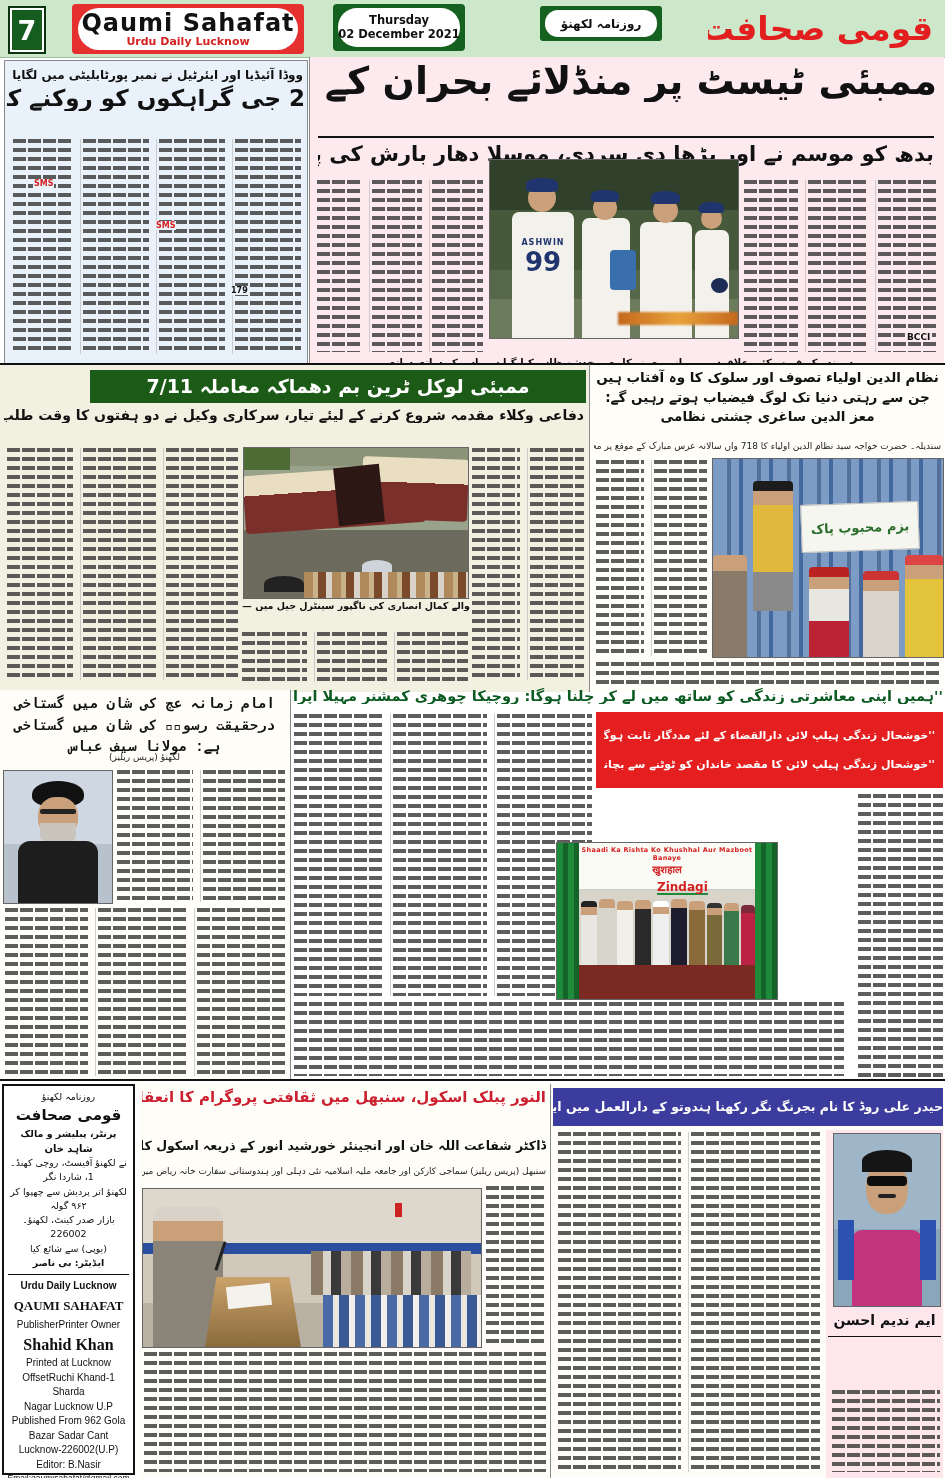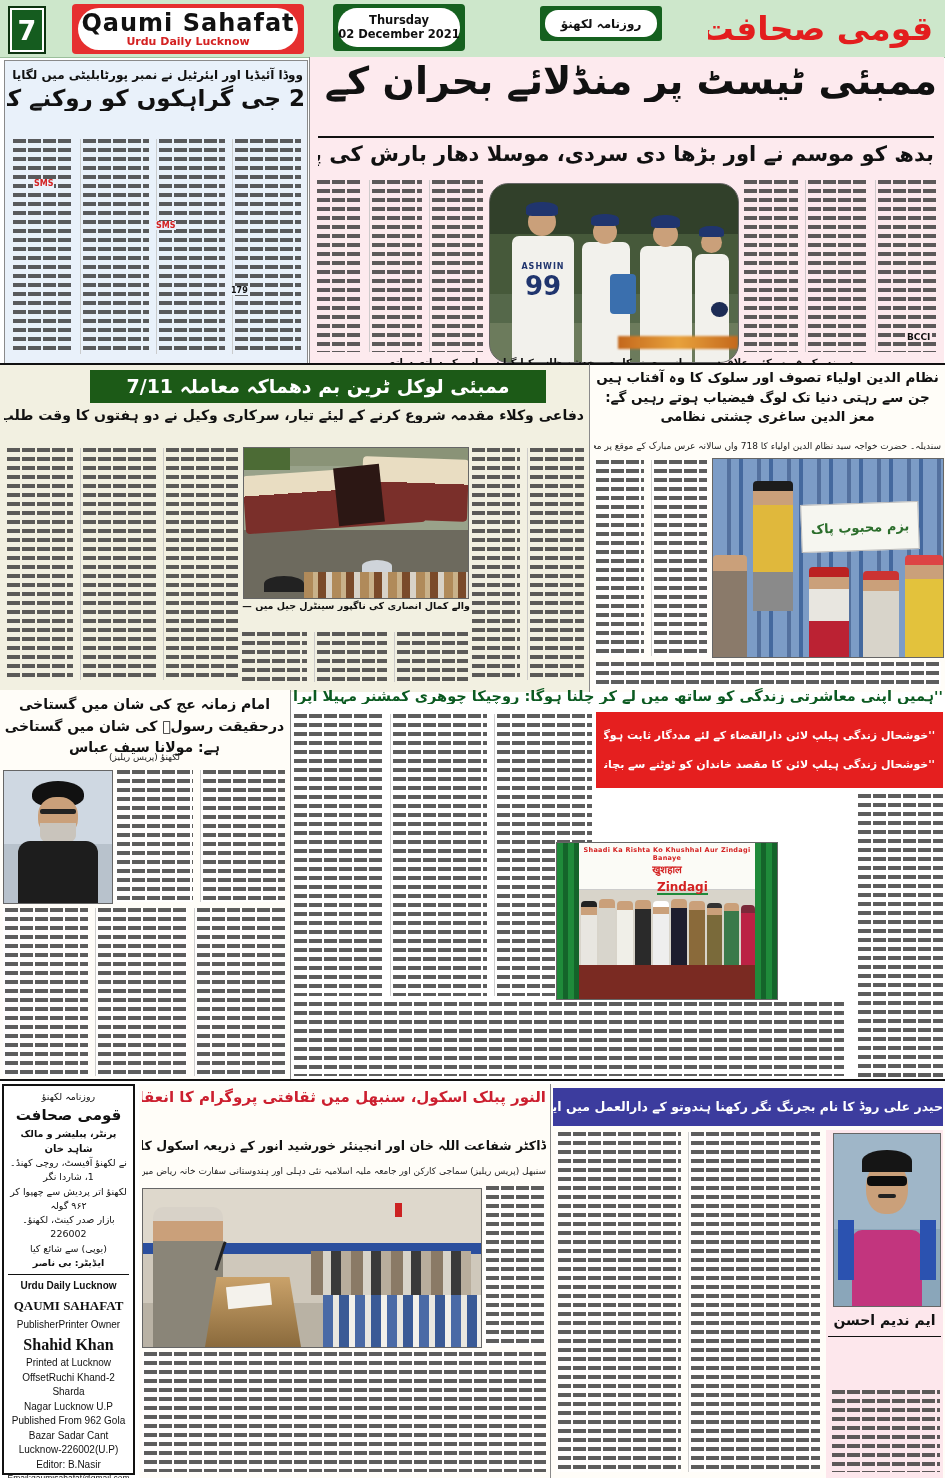--- a/index.html
+++ b/index.html
@@ -54,33 +54,33 @@
   .photo{border:1px solid #666;overflow:hidden;}
   
   .cph{background:linear-gradient(180deg,#31402a 0 28%,#46593a 28% 62%,#55684a 62% 78%,#6c7b5c 78% 100%);}
   .jersey{position:absolute;background:#f2f1ec;border-radius:7px 7px 0 0;}
   .head{position:absolute;background:#caa07a;border-radius:50%;}
   .cappl{position:absolute;background:#20356e;border-radius:45% 45% 20% 20%;}
   .adglow{position:absolute;background:linear-gradient(90deg,#c4681c,#e8a23c,#c4681c);filter:blur(1px);}
   
   .trainsec{left:0;top:363px;width:589px;height:327px;background:#f2f0e1;border-top:2px solid #111;
             border-right:1px solid #8a8a8a;}
-  .tbanner{left:90px;top:370px;width:456px;height:33px;background:#1c5a17;color:#fff;
+  .tbanner{left:90px;top:370px;width:496px;height:33px;background:#1c5a17;color:#fff;
            font-size:19px;font-weight:bold;line-height:33px;}
   .trhead{left:4px;top:407px;width:580px;font-size:14px;font-weight:bold;}
   .trph{background:linear-gradient(180deg,#8a9377 0 12%,#99a28a 12% 55%,#6d6a5e 55% 100%);}
   
   .niz{left:590px;top:363px;width:355px;height:327px;background:#fffdf8;border-top:2px solid #111;}
   .nizhead{left:594px;top:368px;width:347px;font-size:13.5px;font-weight:bold;line-height:1.45;}
   .nizph{background:repeating-linear-gradient(90deg,#7c9cc6 0 14px,#54719e 14px 18px,#7c9cc6 18px 26px,#44699e 26px 30px);}
   .bazmbanner{position:absolute;background:#f6f6f0;border:1px solid #bbb;transform:rotate(-2deg);
               color:#2c6e2c;font-weight:bold;font-size:13px;display:flex;align-items:center;justify-content:center;}
   
   .imam{left:0;top:690px;width:290px;height:390px;background:#fffdf8;border-right:1px solid #8a8a8a;}
-  .imhead{left:4px;top:694px;width:281px;font-size:14px;font-weight:bold;line-height:1.55;}
+  .imhead{left:4px;top:694px;width:281px;font-size:14px;font-weight:bold;line-height:1.55;font-family:Liberation Mono, monospace;}
   .ghl{left:292px;top:688px;width:651px;color:#0b5a21;font-size:14.5px;font-weight:bold;}
   .redbox{left:596px;top:712px;width:347px;height:76px;background:#e51f1f;color:#fff;
           display:flex;flex-direction:column;justify-content:space-evenly;padding:2px 8px;box-sizing:border-box;}
   .redline{font-size:11px;font-weight:bold;}
   .greenbox{left:596px;top:792px;width:256px;height:48px;background:#175c22;color:#fff;
             font-size:13.5px;font-weight:bold;display:flex;align-items:center;justify-content:center;
             padding:2px 8px;box-sizing:border-box;line-height:1.3;}
   .helpph{background:linear-gradient(180deg,#e9e6de 0 30%,#d8d4ca 30% 78%,#7a2a22 78% 100%);}
   .curt{position:absolute;top:0;bottom:0;width:22px;background:repeating-linear-gradient(90deg,#1f8a3a 0 6px,#14642a 6px 11px);}
   .hban{position:absolute;left:22px;right:22px;top:0;height:46px;background:#fbfbf6;border-bottom:1px solid #ccc;}
@@ -150,21 +150,21 @@
   <div class="abs cricket"></div>
   <div class="abs chead rtl ctr nw">ممبئی ٹیسٹ پر منڈلائے بحران کے کالے بادل!</div>
   <div class="abs crule rule-h"></div>
   <div class="abs csub rtl ctr nw">بدھ کو موسم نے اور بڑھا دی سردی، موسلا دھار بارش کی پیشن گوئی</div>
   <div class="abs cols" style="left:315px;top:180px;width:168px;height:172px;">
     <div class="fl" style="--bg:#fdeaee;"></div>
       <div class="fl" style="--bg:#fdeaee;"></div>
       <div class="fl" style="--bg:#fdeaee;"></div>
   </div>
 
-  <div class="abs photo cph" style="left:489px;top:183px;width:248px;height:178px;border-radius:19px;">
+  <div class="abs photo cph" style="left:489px;top:159px;width:248px;height:178px;">
     <div class="jersey" style="left:22px;top:52px;width:62px;height:126px;">
       <div class="ctr" style="margin-top:26px;font-size:8px;font-weight:bold;color:#20356e;letter-spacing:1px;">ASHWIN</div>
       <div class="ctr" style="font-size:26px;font-weight:bold;color:#20356e;">99</div>
     </div>
     <div class="head" style="left:38px;top:24px;width:28px;height:28px;"></div>
     <div class="cappl" style="left:36px;top:18px;width:32px;height:14px;"></div>
     <div class="jersey" style="left:92px;top:58px;width:48px;height:120px;"></div>
     <div class="head" style="left:103px;top:36px;width:24px;height:24px;"></div>
     <div class="cappl" style="left:101px;top:30px;width:28px;height:12px;"></div>
     <div class="jersey" style="left:150px;top:62px;width:52px;height:116px;"></div>
@@ -269,21 +269,21 @@
       <div class="fl"></div>
   </div>
   <div class="abs cols" style="left:856px;top:794px;width:87px;height:284px;">
     <div class="fl"></div>
   </div>
 
   <div class="abs photo helpph" style="left:556px;top:842px;width:220px;height:156px;">
     <div class="curt" style="left:0;"></div>
       <div class="curt" style="right:0;"></div>
     <div class="hban">
-      <div class="hbline">Shaadi Ka Rishta Ko Khushhal Aur Zindagi Banaye</div>
+      <div class="hbline">Shaadi Ka Rishta Ko Khushhal Aur Mazboot Banaye</div>
       <div class="ctr" style="font-size:10px;font-weight:bold;color:#d42222;">खुशहाल</div>
       <div class="ctr" style="font-size:12px;font-weight:bold;color:#d42222;border-bottom:2px solid #1f8a3a;display:inline-block;margin-left:78px;line-height:1;">Zindagi</div>
     </div>
     <div class="fig" style="left:24px;top:58px;width:16px;height:64px;background:linear-gradient(180deg,#222 0 6px,#caa07a 6px 14px,#e8e6e0 14px 100%);"></div>
     <div class="fig" style="left:42px;top:56px;width:16px;height:66px;background:linear-gradient(180deg,#caa07a 0 9px,#d8d5cc 9px 100%);"></div>
     <div class="fig" style="left:60px;top:58px;width:16px;height:64px;background:linear-gradient(180deg,#caa07a 0 9px,#f0efe8 9px 100%);"></div>
     <div class="fig" style="left:78px;top:57px;width:16px;height:65px;background:linear-gradient(180deg,#caa07a 0 9px,#2a2a2a 9px 100%);"></div>
     <div class="fig" style="left:96px;top:58px;width:16px;height:64px;background:linear-gradient(180deg,#fff 0 6px,#caa07a 6px 13px,#eee 13px 100%);"></div>
     <div class="fig" style="left:114px;top:56px;width:16px;height:66px;background:linear-gradient(180deg,#caa07a 0 9px,#1d1d2e 9px 100%);"></div>
     <div class="fig" style="left:132px;top:58px;width:16px;height:64px;background:linear-gradient(180deg,#caa07a 0 9px,#8a6a3a 9px 100%);"></div>
@@ -306,21 +306,21 @@
     <div class="u rtl">لکھنؤ اتر پردیش سے چھپوا کر ۹۶۲ گولہ</div>
     <div class="u rtl">بازار صدر کینٹ، لکھنؤ۔226002</div>
     <div class="u rtl">(یوپی) سے شائع کیا</div>
     <div class="u ub rtl">ایڈیٹر: بی ناصر</div>
     <div class="impdiv"></div>
     <div class="e" style="font-weight:bold;">Urdu Daily Lucknow</div>
     <div class="e" style="font-weight:bold;font-size:13px;font-family:'Liberation Serif',serif;margin:3px 0;">QAUMI SAHAFAT</div>
     <div class="e">PublisherPrinter Owner</div>
     <div class="e" style="font-weight:bold;font-size:16px;font-family:'Liberation Serif',serif;">Shahid Khan</div>
     <div class="e">Printed at Lucknow</div>
-    <div class="e">OffsetRuchi Khand-2 Sharda</div>
+    <div class="e">OffsetRuchi Khand-1 Sharda</div>
     <div class="e">Nagar Lucknow U.P</div>
     <div class="e">Published From 962 Gola</div>
     <div class="e">Bazar Sadar Cant</div>
     <div class="e">Lucknow-226002(U.P)</div>
     <div class="e">Editor: B.Nasir</div>
     <div class="e" style="font-size:8.5px;">Email:qaumisahafat@gmail.com</div>
 
   </div>
 
   <div class="abs school"></div>

